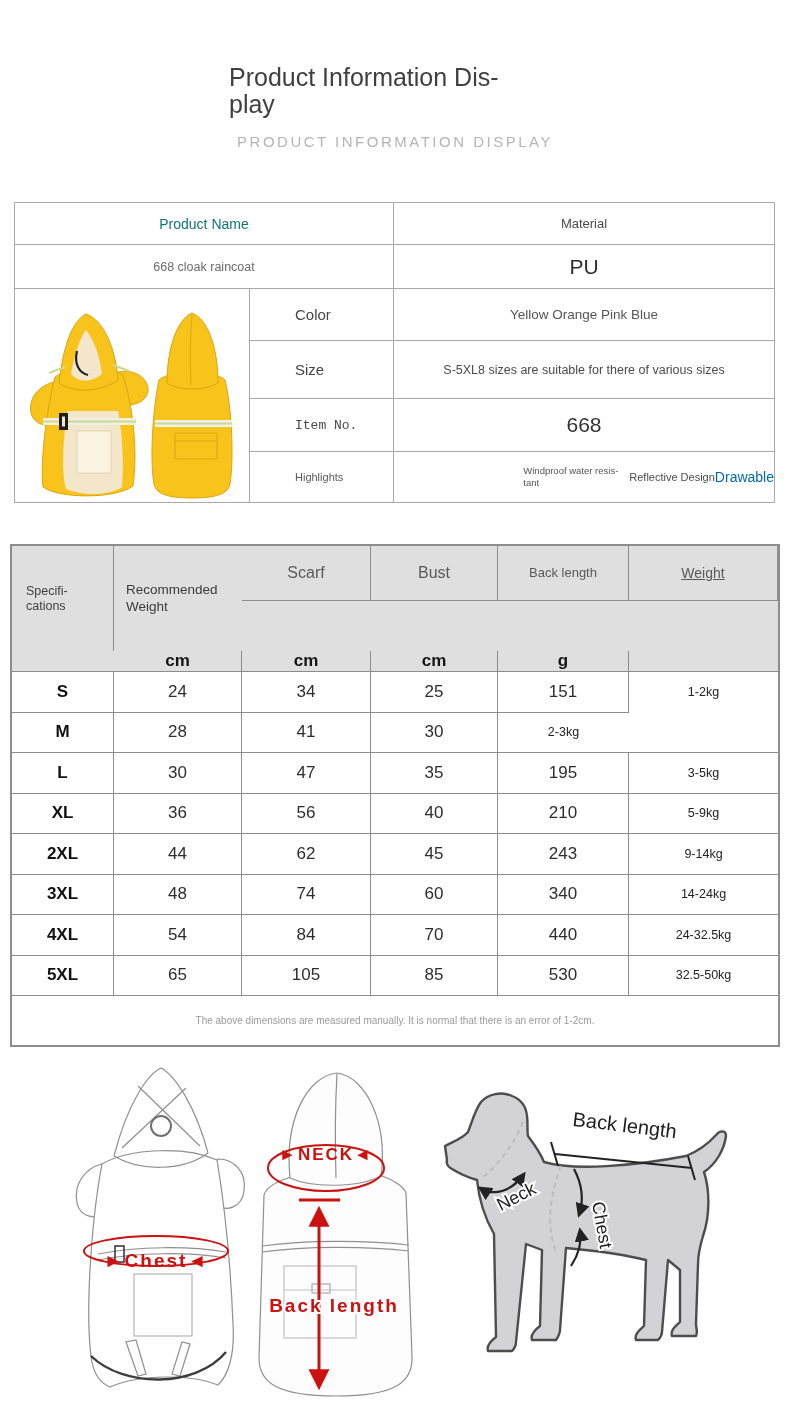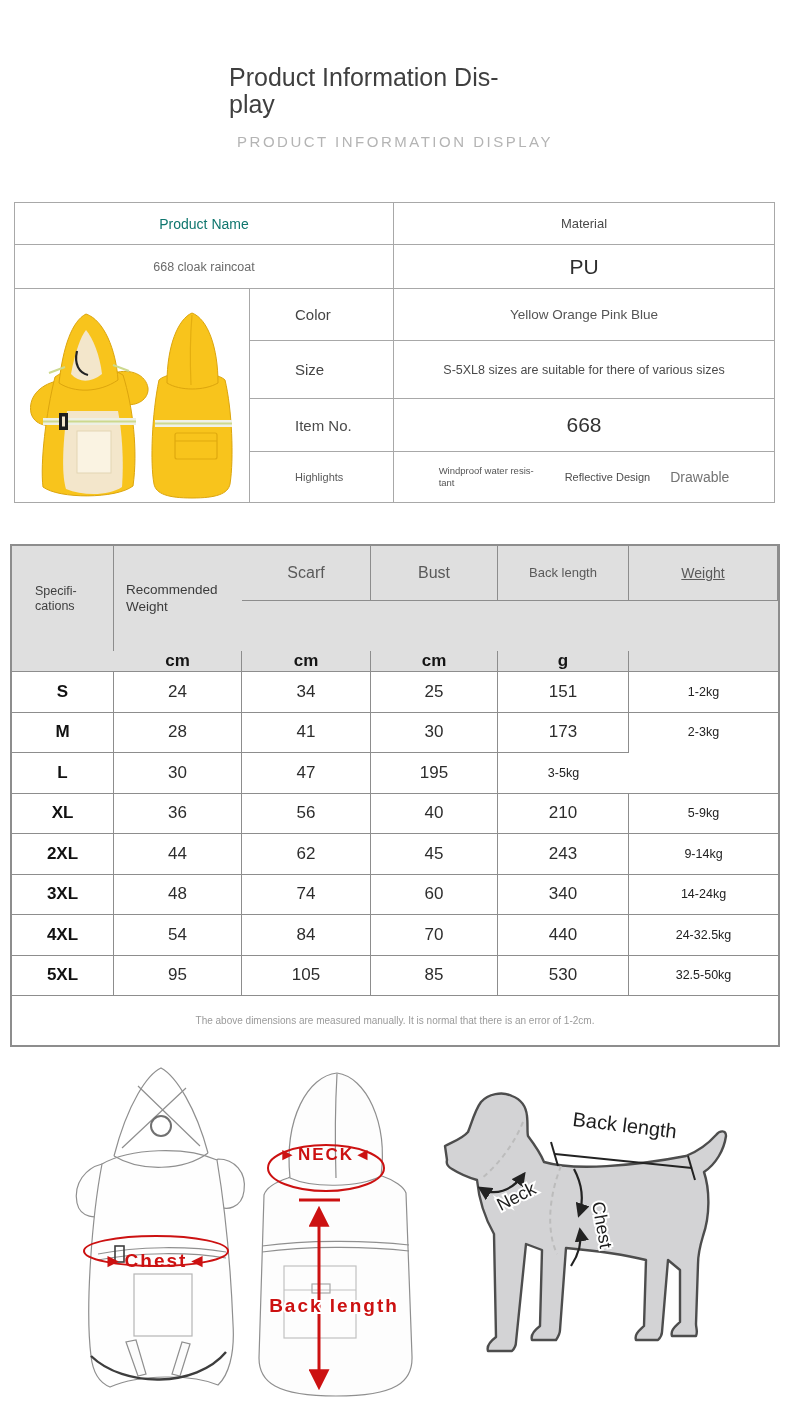--- a/index.html
+++ b/index.html
@@ -23,38 +23,38 @@
   .val-sm { font-size: 12.5px; color: #6b6b6b; }
   .val-lg { font-size: 21px; color: #2e2e2e; }
 
   .detail-panel { display: grid; grid-template-columns: 235px 144px 1fr; grid-template-rows: 52px 58px 53px 50px; }
   .dp-photos { grid-row: 1 / 5; border-right: 1px solid #a8a8a8; display: flex; align-items: center; justify-content: center; }
   .dp-label, .dp-value { display: flex; align-items: center; justify-content: center; border-right: 1px solid #a8a8a8; border-bottom: 1px solid #a8a8a8; text-align: center; }
   .dp-value { border-right: none; }
   .row4 { border-bottom: none !important; }
   .dp-label.c1 { font-size: 15px; color: #454545; justify-content: flex-start; padding-left: 45px; }
   .dp-label.c2 { font-size: 15px; color: #454545; justify-content: flex-start; padding-left: 45px; }
-  .dp-label.c3 { font-size: 15px; color: #4a4a4a; justify-content: flex-start; padding-left: 45px; }
+  .dp-label.c3 { font-size: 13px; color: #4a4a4a; justify-content: flex-start; padding-left: 45px; font-family: Liberation Mono, monospace; }
   .dp-label.c4 { font-size: 11px; color: #5a5a5a; justify-content: flex-start; padding-left: 45px; }
   .dp-value.c1 { font-size: 13.5px; color: #555; }
   .dp-value.c2 { font-size: 12.5px; color: #4a4a4a; }
   .dp-value.c3 { font-size: 21px; color: #333; }
-  .highlights { display: flex; align-items: center; justify-content: center; gap: 20px; }
+  .highlights { display: flex; align-items: center; justify-content: flex-end; gap: 0; }
   .hl-1 { font-size: 9.5px; color: #555; width: 106px; text-align: left; line-height: 1.25; }
   .hl-2 { font-size: 11px; color: #4d4d4d; }
-  .hl-3 { font-size: 14px; color: #737373; }
+  .hl-3 { font-size: 14px; color: #0369a1; }
 
   
   .size-chart { position: absolute; top: 538px; left: 10px; width: 770px; border: 2px solid #8d8d8d; background: #fff; }
   .sc-grid { display: grid; grid-template-columns: 102px 128px 129px 127px 131px 1fr; }
   .sc-header { background: #dfdfdf; grid-template-rows: 55px 50px; }
   .sc-cell { display: flex; align-items: center; justify-content: center; text-align: right; border-right: 1px solid #8d8d8d; }
   .sc-cell.last { border-right: none; }
   .sc-h-top { border-bottom: 1px solid #8d8d8d; color: #5a5a5a; }
-  .sc-spec { grid-row: 1 / 3; font-size: 12.5px; color: #3f3f3f; line-height: 1.2; padding: 0 23px; justify-content: flex-start; text-align: left; }
+  .sc-spec { grid-row: 1 / 3; font-size: 12.5px; color: #3f3f3f; line-height: 1.2; padding: 0 14px; justify-content: flex-start; text-align: left; }
   .sc-name { font-size: 16px; }
   .sc-name.small { font-size: 13px; line-height: 1.15; }
   .sc-rec { grid-row: 1 / 3; font-size: 13.5px; color: #3b3b3b; line-height: 1.2; justify-content: flex-start; text-align: left; padding-left: 12px; }
   .sc-unit { font-weight: bold; font-size: 17px; color: #151515; }
   .sc-row .sc-cell { height: 40.5px; border-top: 1px solid #8d8d8d; }
   .sc-size { font-weight: bold; font-size: 17px; color: #111; }
   .sc-num { font-size: 17px; color: #2d2d2d; }
   .sc-recv { font-size: 12.5px; color: #222; }
   .sc-note { border-top: 1px solid #8d8d8d; height: 50px; display: flex; align-items: center; justify-content: center; font-size: 10px; color: #9a9a9a; }
 
@@ -164,28 +164,28 @@
           <div class="sc-cell sc-num">25</div>
           <div class="sc-cell sc-num">151</div>
           <div class="sc-cell sc-recv last">1-2kg</div>
         </div>
 
         <div class="sc-grid sc-row">
           <div class="sc-cell sc-size">M</div>
           <div class="sc-cell sc-num">28</div>
           <div class="sc-cell sc-num">41</div>
           <div class="sc-cell sc-num">30</div>
-          <div class="sc-cell sc-num">173</div>
           <div class="sc-cell sc-recv last">2-3kg</div>
         </div>
 
         <div class="sc-grid sc-row">
           <div class="sc-cell sc-size">L</div>
           <div class="sc-cell sc-num">30</div>
           <div class="sc-cell sc-num">47</div>
+          <div class="sc-cell sc-num">35</div>
           <div class="sc-cell sc-num">195</div>
           <div class="sc-cell sc-recv last">3-5kg</div>
         </div>
 
         <div class="sc-grid sc-row">
           <div class="sc-cell sc-size">XL</div>
           <div class="sc-cell sc-num">36</div>
           <div class="sc-cell sc-num">56</div>
           <div class="sc-cell sc-num">40</div>
           <div class="sc-cell sc-num">210</div>
@@ -214,21 +214,21 @@
           <div class="sc-cell sc-size">4XL</div>
           <div class="sc-cell sc-num">54</div>
           <div class="sc-cell sc-num">84</div>
           <div class="sc-cell sc-num">70</div>
           <div class="sc-cell sc-num">440</div>
           <div class="sc-cell sc-recv last">24-32.5kg</div>
         </div>
 
         <div class="sc-grid sc-row">
           <div class="sc-cell sc-size">5XL</div>
-          <div class="sc-cell sc-num">95</div>
+          <div class="sc-cell sc-num">65</div>
           <div class="sc-cell sc-num">105</div>
           <div class="sc-cell sc-num">85</div>
           <div class="sc-cell sc-num">530</div>
           <div class="sc-cell sc-recv last">32.5-50kg</div>
         </div>
       </div>
 
     <div class="sc-note">The above dimensions are measured manually. It is normal that there is an error of 1-2cm.</div>
   </div>
 

